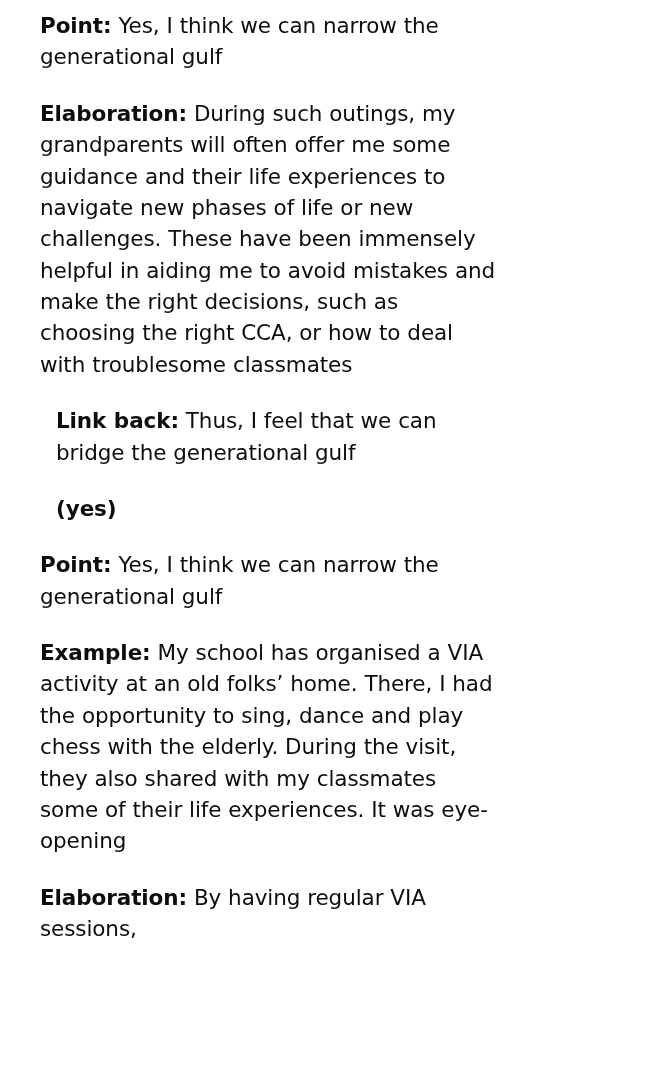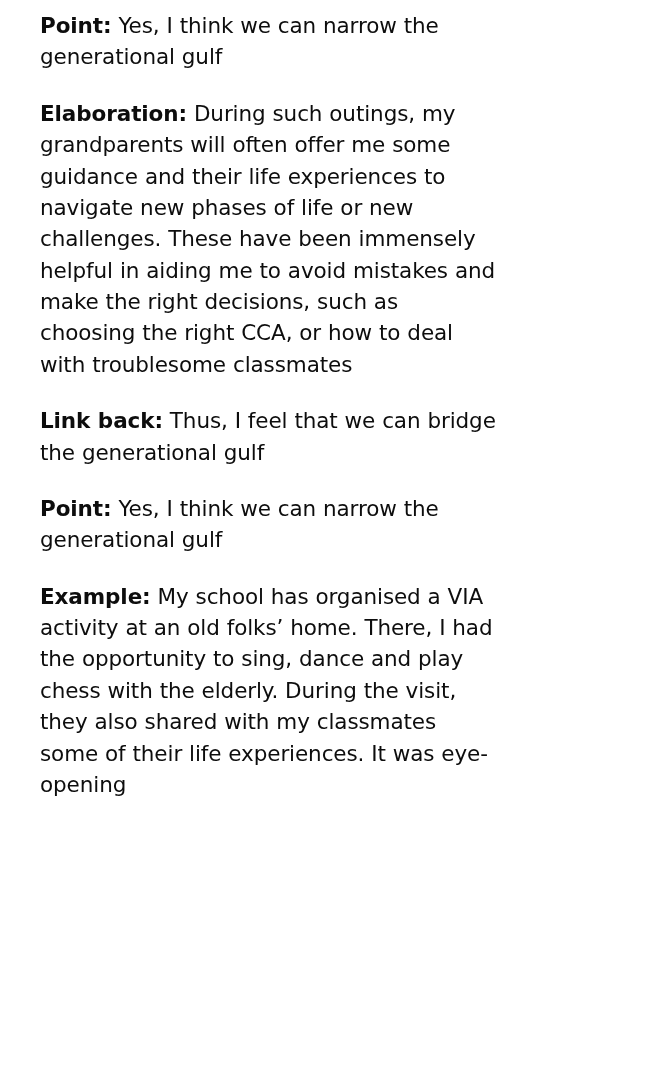--- a/index.html
+++ b/index.html
@@ -28,29 +28,32 @@
     word-spacing: 0.2px;
   }
   .para:last-child {
     margin-bottom: 0;
   }
   .lead {
     font-weight: bold;
   }
   .para.allbold {
     font-weight: bold;
+    margin-left: 16px;
   }
   .body-text {
     font-weight: normal;
   }
 </style>
 </head>
 <body>
 
 <div class="page">
   <div id="paragraph-container">
       <div class="para"><span class="lead">Point:</span><span class="body-text"> Yes, I think we can narrow the generational gulf</span></div>
       <div class="para"><span class="lead">Elaboration:</span><span class="body-text"> During such outings, my grandparents will often offer me some guidance and their life experiences to navigate new phases of life or new challenges. These have been immensely helpful in aiding me to avoid mistakes and make the right decisions, such as choosing the right CCA, or how to deal with troublesome classmates</span></div>
       <div class="para allbold"><span class="lead">Link back:</span><span class="body-text"> Thus, I feel that we can bridge the generational gulf</span></div>
+      <div class="para allbold"><span class="lead">(yes)</span><span class="body-text"></span></div>
       <div class="para"><span class="lead">Point:</span><span class="body-text"> Yes, I think we can narrow the generational gulf</span></div>
       <div class="para"><span class="lead">Example:</span><span class="body-text"> My school has organised a VIA activity at an old folks’ home. There, I had the opportunity to sing, dance and play chess with the elderly. During the visit, they also shared with my classmates some of their life experiences. It was eye-opening</span></div>
+      <div class="para"><span class="lead">Elaboration:</span><span class="body-text"> By having regular VIA sessions,</span></div>
     </div>
 </div>
 
 </body></html>

